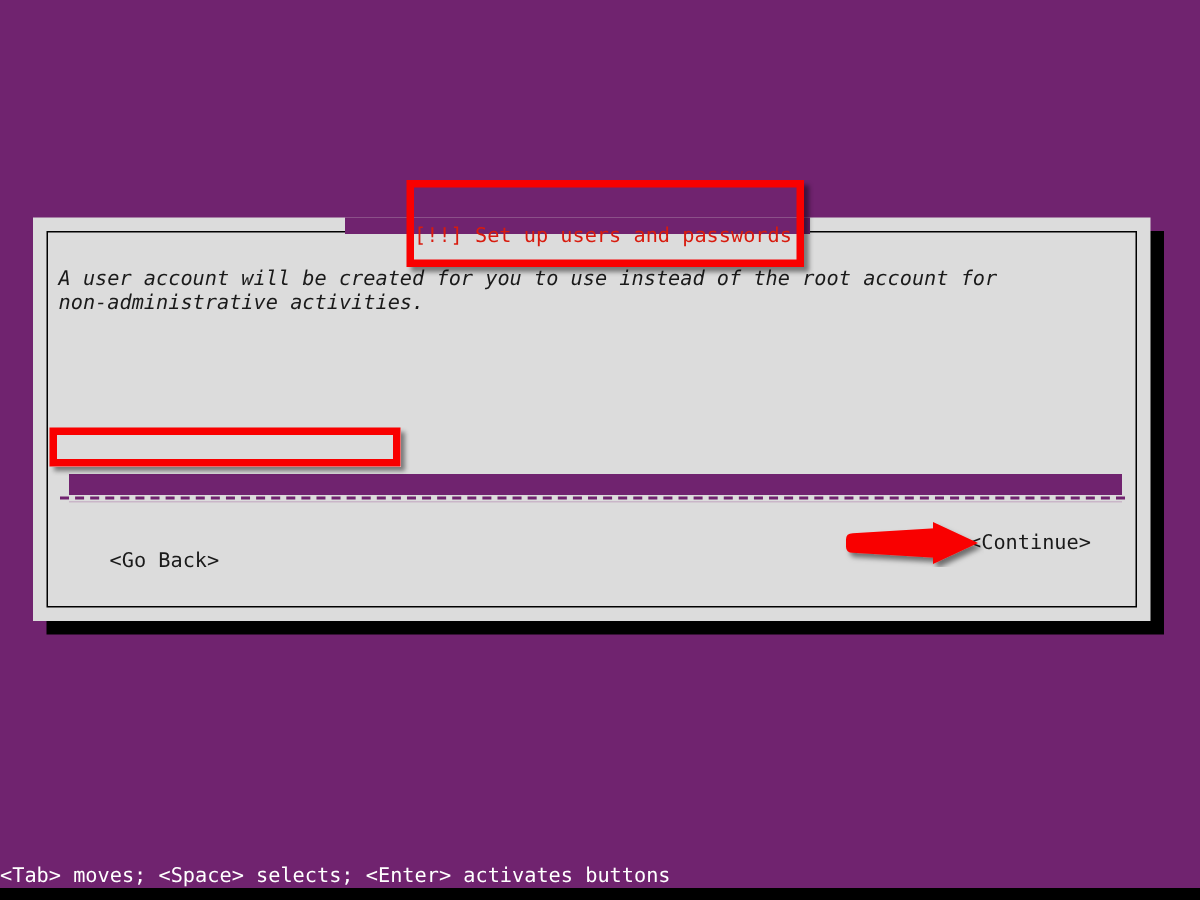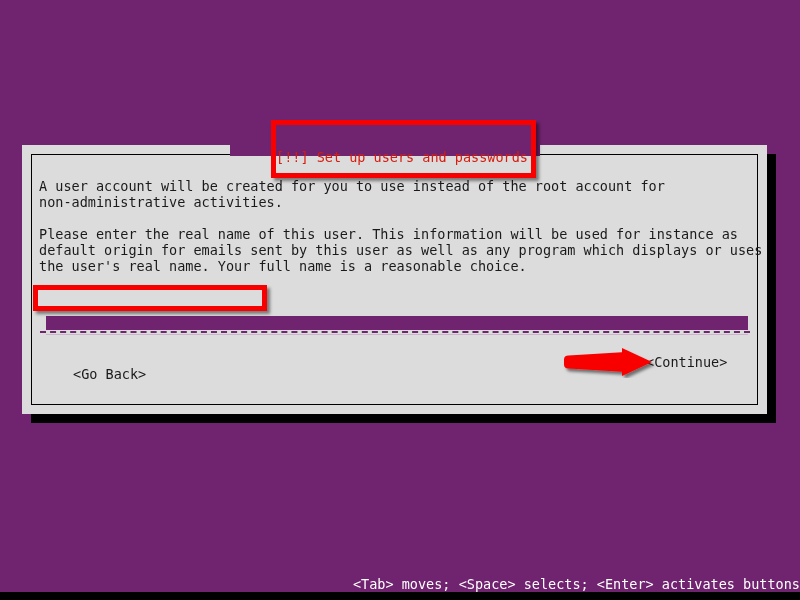--- a/index.html
+++ b/index.html
@@ -76,20 +76,21 @@
     z-index: 6;
   }
 
   .body-text {
     position: absolute;
     color: #1a1a1a;
     font-size: 13.5px;
     line-height: 16px;
     white-space: pre;
     letter-spacing: 0px;
+    font-style: italic;
   }
   #para1 { left: 39px; top: 178px; }
   #para2 { left: 39px; top: 226px; }
 
   #field-label {
     position: absolute;
     left: 40px;
     top: 288px;
     color: #1a1a1a;
     font-size: 13.5px;
@@ -153,21 +154,20 @@
   #hint-bar {
     position: absolute;
     left: 0;
     bottom: 8px;
     width: 800px;
     height: 16px;
     color: #ffffff;
     font-size: 13.5px;
     line-height: 16px;
     white-space: pre;
-    text-align: right;
   }
   #bottom-black {
     position: absolute;
     left: 0;
     bottom: 0;
     width: 800px;
     height: 8px;
     background: #000;
   }
 
@@ -201,23 +201,20 @@
   <div id="dialog">
     <div id="dialog-frame"></div>
   </div>
 
   <div id="title-gap"></div>
   <div id="title-plate"></div>
   <div id="dialog-title">[!!] Set up users and passwords</div>
 
   <div class="body-text" id="para1">A user account will be created for you to use instead of the root account for
 non-administrative activities.</div>
-  <div class="body-text" id="para2">Please enter the real name of this user. This information will be used for instance as
-default origin for emails sent by this user as well as any program which displays or uses
-the user's real name. Your full name is a reasonable choice.</div>
 
 
   <div id="input-wrap">
     <div id="input-bar">
       <span id="input-value" title=""></span>
     </div>
     <div id="input-rule"></div>
     <div id="input-rule-solid"></div>
   </div>
 

